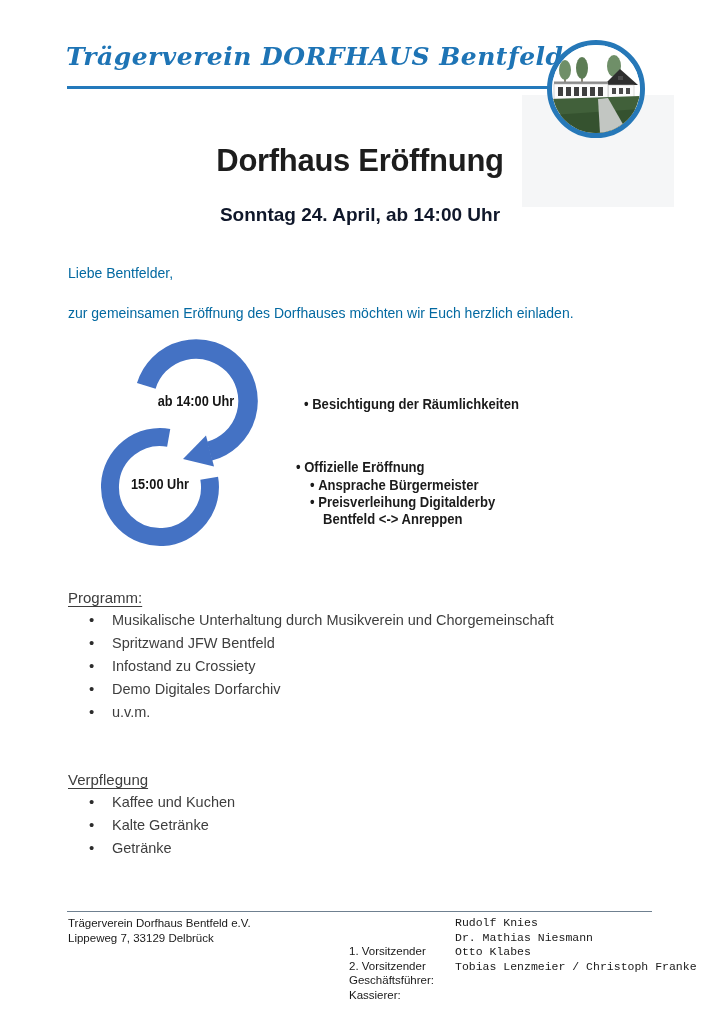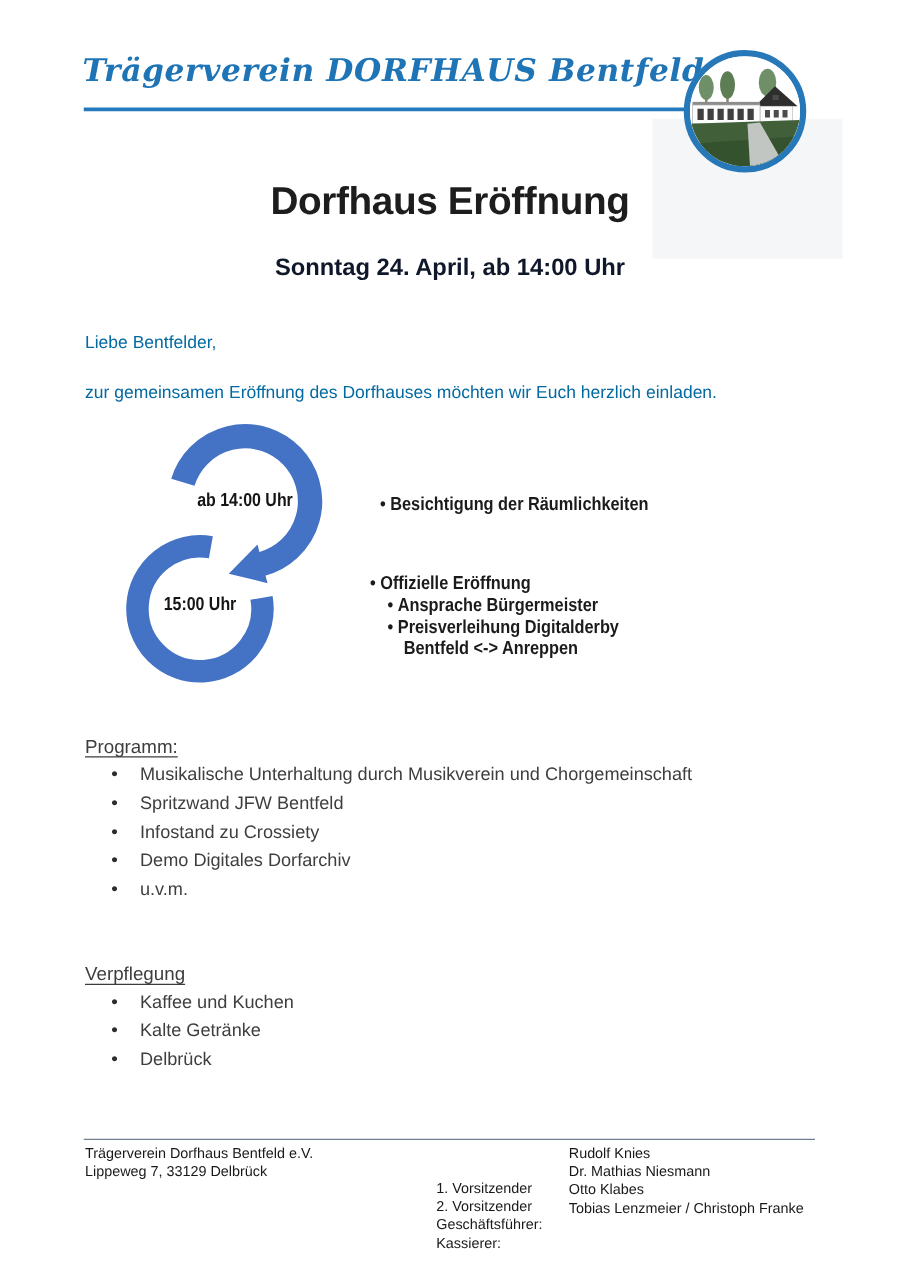--- a/index.html
+++ b/index.html
@@ -52,21 +52,21 @@
   .list-prog{top:612px;}
   .list-verp{top:794px;}
   .doc-list li{position:relative;height:23px;padding-left:44px;font-size:14.5px;color:#3e3e3e;white-space:nowrap;}
   .doc-list li::before{content:"\2022";position:absolute;left:21px;top:-1px;font-size:15px;color:#2c2c2c;}
 
   
   .footer-rule{position:absolute;left:67px;top:911px;width:585px;height:1px;background:#6f8090;}
   .foot{position:absolute;font-size:11.5px;color:#191919;line-height:14.6px;white-space:nowrap;}
   .foot-left{left:68px;top:916px;}
   .foot-roles{left:349px;top:916px;margin-top:28px;}
-  .foot-names{left:455px;top:916px;}
+  .foot-names{left:455px;top:916px;font-family:Liberation Mono, monospace;}
 </style>
 </head>
 <body>
 
 <div class="page">
 
   <div class="org-script">Trägerverein DORFHAUS Bentfeld e.V.</div>
   <div class="header-rule"></div>
   <div class="logo-bg"></div>
   <div class="logo-circle">
@@ -132,21 +132,21 @@
     <li>Spritzwand JFW Bentfeld</li>
     <li>Infostand zu Crossiety</li>
     <li>Demo Digitales Dorfarchiv</li>
     <li>u.v.m.</li>
   </ul>
 
   <div class="section-head head-verp">Verpflegung</div>
   <ul class="doc-list list-verp">
     <li>Kaffee und Kuchen</li>
     <li>Kalte Getränke</li>
-    <li>Delbrück</li>
+    <li>Getränke</li>
   </ul>
 
   <div class="footer-rule"></div>
   <div class="foot foot-left">
     <div>Trägerverein Dorfhaus Bentfeld e.V.</div>
     <div>Lippeweg 7, 33129 Delbrück</div>
   </div>
   <div class="foot foot-roles">
     <div>1. Vorsitzender</div>
     <div>2. Vorsitzender</div>

